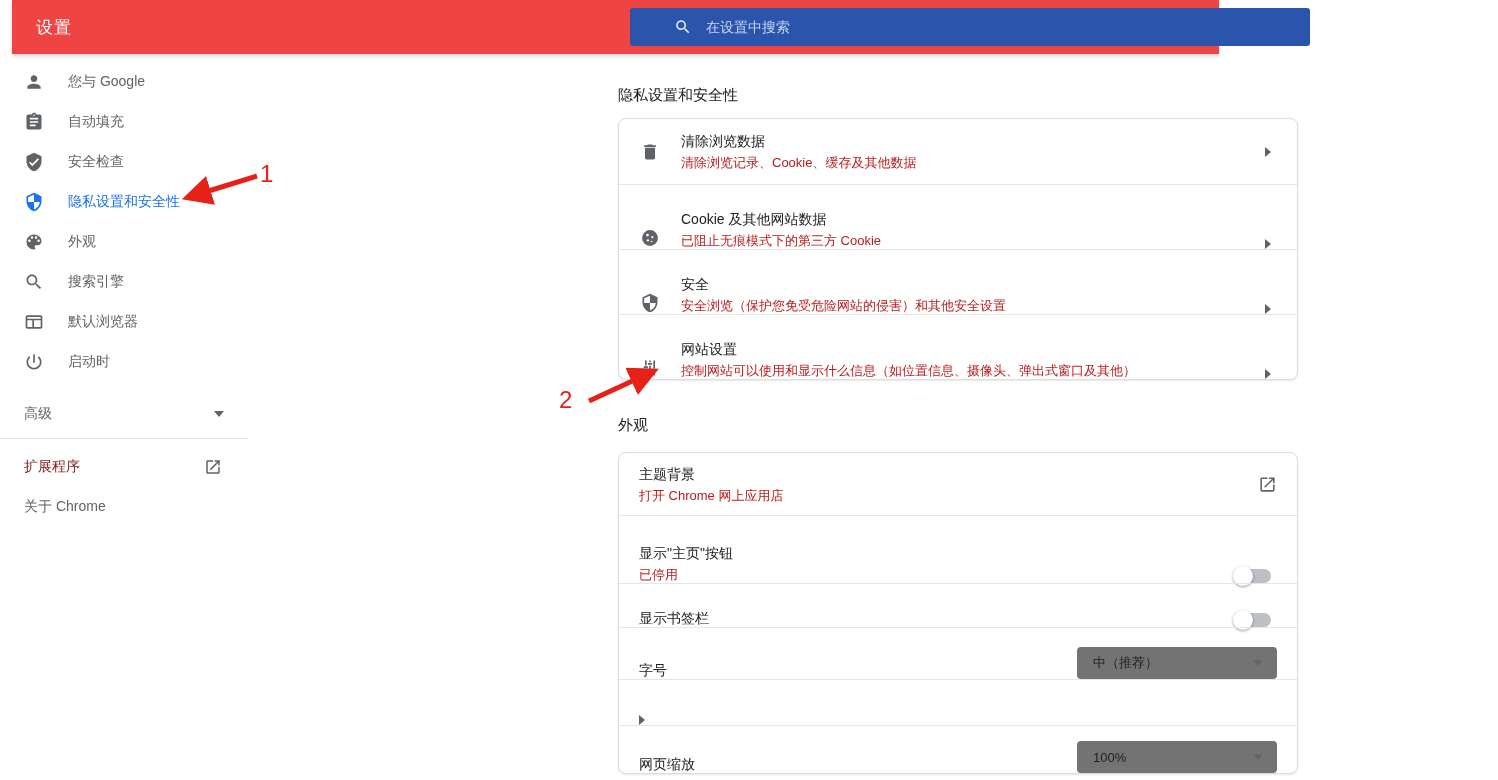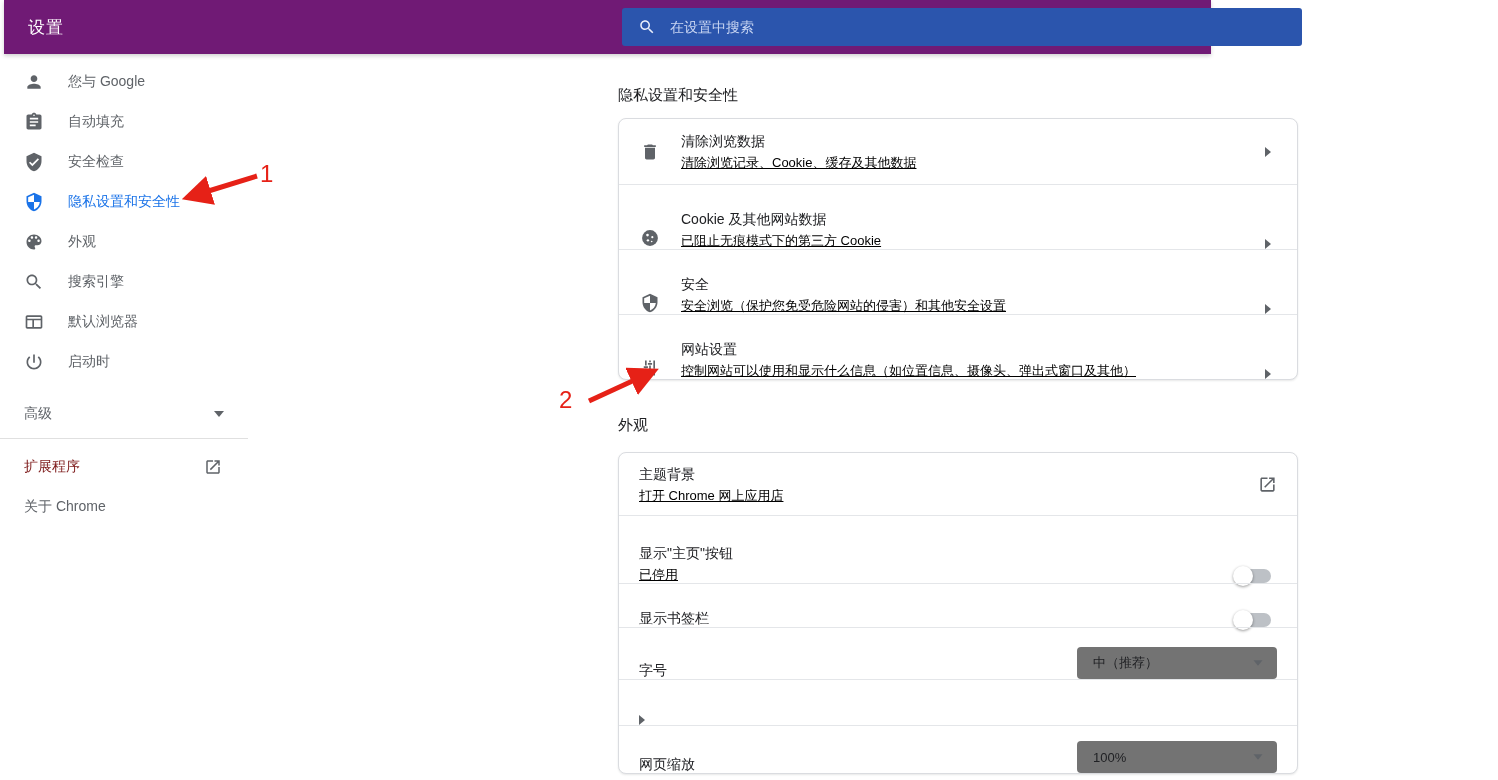--- a/index.html
+++ b/index.html
@@ -1,26 +1,26 @@
 <!DOCTYPE html>
 <html><head>
 <meta charset="utf-8">
 <style>
   * { margin:0; padding:0; box-sizing:border-box; }
   html,body { width:1498px; height:780px; background:#ffffff; overflow:hidden;
               font-family:"Liberation Sans", sans-serif; }
 
   
-  .header { position:absolute; left:4px; top:0; width:1207px; height:54px;
-            background:#701a75; box-shadow:0 2px 4px rgba(0,0,0,.18); z-index:5; }
+  .header { position:absolute; left:12px; top:0; width:1207px; height:54px;
+            background:#ef4444; box-shadow:0 2px 4px rgba(0,0,0,.18); z-index:5; }
   .header-title { position:absolute; left:24px; top:16px; color:#ffffff;
                   font-size:17px; font-weight:500; letter-spacing:1px; }
   .searchbox { position:absolute; left:618px; top:8px; width:680px; height:38px;
                background:#2b55ad; border-radius:3px; display:flex; align-items:center;
-               padding:0 16px; }
+               padding:0 16px;justify-content:center; }
   .searchbox svg { flex:0 0 auto; }
   .search-input { background:transparent; border:none; outline:none; color:#ffffff;
                   font-size:14px; margin-left:14px; width:560px;
                   font-family:"Liberation Sans", sans-serif; }
   .search-input::placeholder { color:#c8d5f2; opacity:1; }
 
   
   .sidebar { position:absolute; left:0; top:54px; width:248px; padding-top:8px; }
   .side-item { height:40px; display:flex; align-items:center; padding-left:24px;
                cursor:pointer;text-align:right; }
@@ -46,21 +46,21 @@
   .card { margin-top:12px; background:#ffffff; border:1px solid #dadce0;
           border-radius:8px; box-shadow:0 1px 2px rgba(60,64,67,.12); overflow:hidden; }
   .card2 { margin-top:16px; }
   .row { display:flex; align-items:center; padding:0 20px; position:relative; cursor:pointer; }
   .row + .row { border-top:1px solid #e4e6e9;align-items:flex-end; }
   .link-row { height:65px; }
   .r-icon { width:22px; height:22px; margin-right:20px; flex:0 0 auto;
             display:flex; align-items:center; justify-content:center; }
   .r-text { flex:1 1 auto; min-width:0; }
   .r-title { font-size:14px; color:#202124; line-height:18px; }
-  .r-sub { font-size:13px; color:#000000; line-height:17px; margin-top:4px;text-decoration:underline; }
+  .r-sub { font-size:13px; color:#b91c1c; line-height:17px; margin-top:4px; }
   .chev { width:0; height:0; border-top:5px solid transparent; border-bottom:5px solid transparent;
           border-left:6px solid #5f6368; margin-right:6px; flex:0 0 auto; }
   .toggle { width:34px; height:14px; border-radius:7px; background:#bdc1c6; position:relative;
             margin-right:6px; flex:0 0 auto; cursor:pointer; }
   .knob { position:absolute; left:-4px; top:-3px; width:20px; height:20px; border-radius:50%;
           background:#ffffff; box-shadow:0 1px 3px rgba(0,0,0,.4); }
   .select { width:200px; height:32px; background:#737373; border-radius:4px;
             display:flex; align-items:center; justify-content:space-between;
             padding:0 14px 0 16px; flex:0 0 auto; cursor:pointer; }
   .select .sel-val { font-size:13px; color:#202124; }

